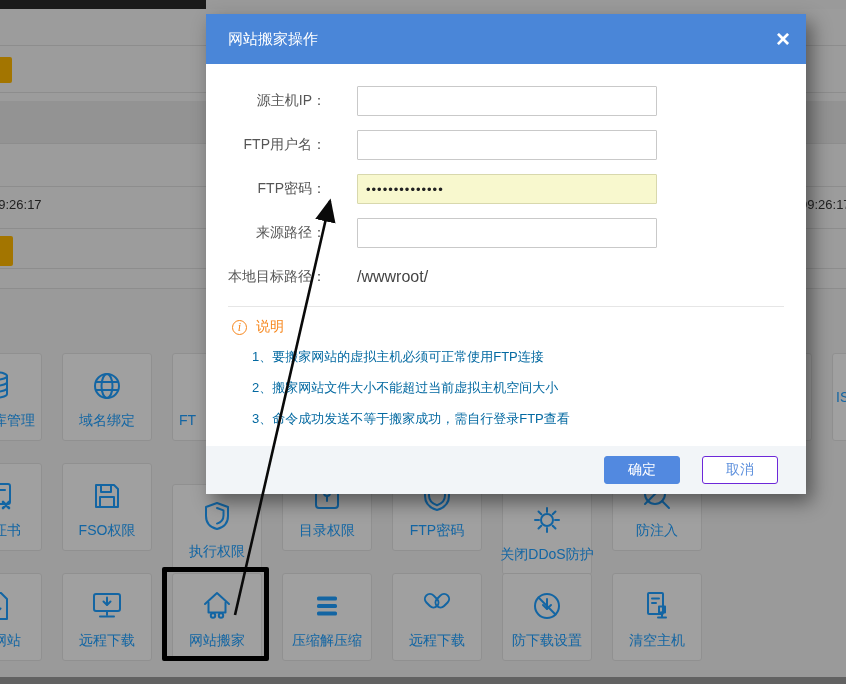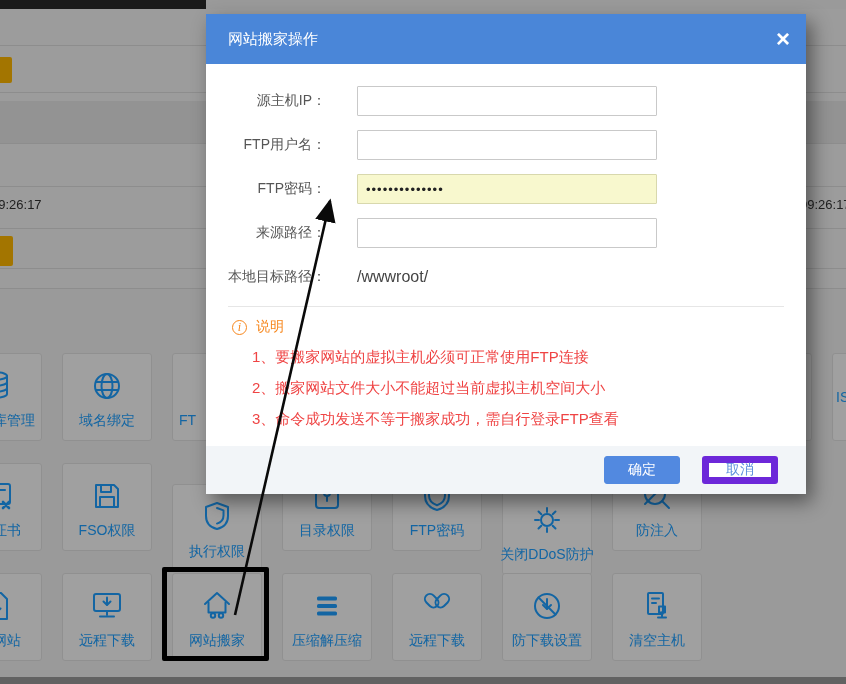--- a/index.html
+++ b/index.html
@@ -45,27 +45,27 @@
   .text-input.pwd{background:#f8f8ce;border-color:#d8d8ad;letter-spacing:1px;color:#222;}
   .static-val{font-size:16px;color:#444;}
   .divider{border:none;border-top:1px solid #e6e6e6;margin:10px 22px 0 22px;}
   .notes{padding-left:26px;margin-top:12px;}
   .notes-head{display:flex;align-items:center;gap:9px;height:16px;}
   .info-icon{width:15px;height:15px;border:1.5px solid #f7861b;border-radius:50%;color:#f7861b;
              font-family:"Liberation Serif","DejaVu Serif",serif;font-style:italic;font-size:12px;
              display:flex;align-items:center;justify-content:center;box-sizing:border-box;flex:none;}
   .notes-title{color:#f7861b;font-size:14px;}
   .notes-items{margin-top:6px;padding-left:20px;}
-  .notes-items div{font-size:15px;color:#ef4444;line-height:31px;white-space:nowrap;}
+  .notes-items div{font-size:13px;color:#0369a1;line-height:31px;white-space:nowrap;}
   .modal-footer{height:48px;flex:none;background:#f2f5f8;display:flex;align-items:center;
                 justify-content:flex-end;gap:22px;padding-right:28px;}
   .btn{width:76px;height:28px;border-radius:3px;font-size:14px;cursor:pointer;
        font-family:inherit;display:flex;align-items:center;justify-content:center;box-sizing:border-box;}
   .btn-primary{background:#5289e0;color:#fff;border:1px solid #5289e0;}
-  .btn-ghost{background:#fff;color:#5c8fdc;border:7px solid #6d28d9;}
+  .btn-ghost{background:#fff;color:#5c8fdc;border:1px solid #6d28d9;}
 
   
   .anno{position:absolute;inset:0;z-index:30;pointer-events:none;}
   .hl-rect{position:absolute;left:162px;top:567px;width:107px;height:94px;
            border:5px solid #000;border-radius:2px;box-sizing:border-box;}
 </style>
 </head>
 <body>
 
 <div class="screen">

